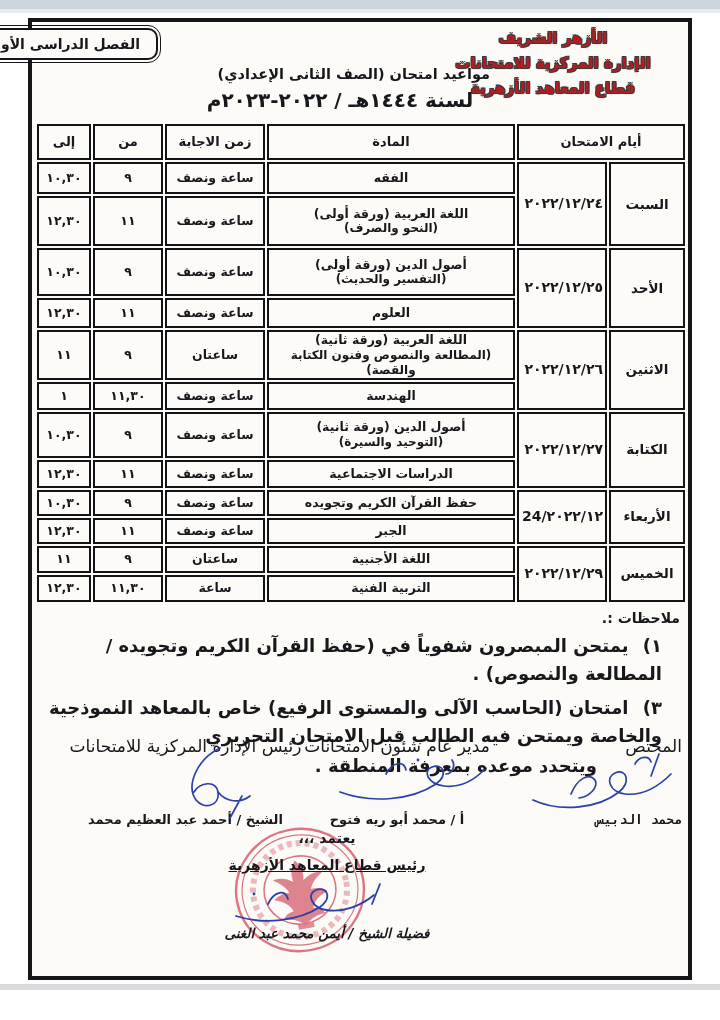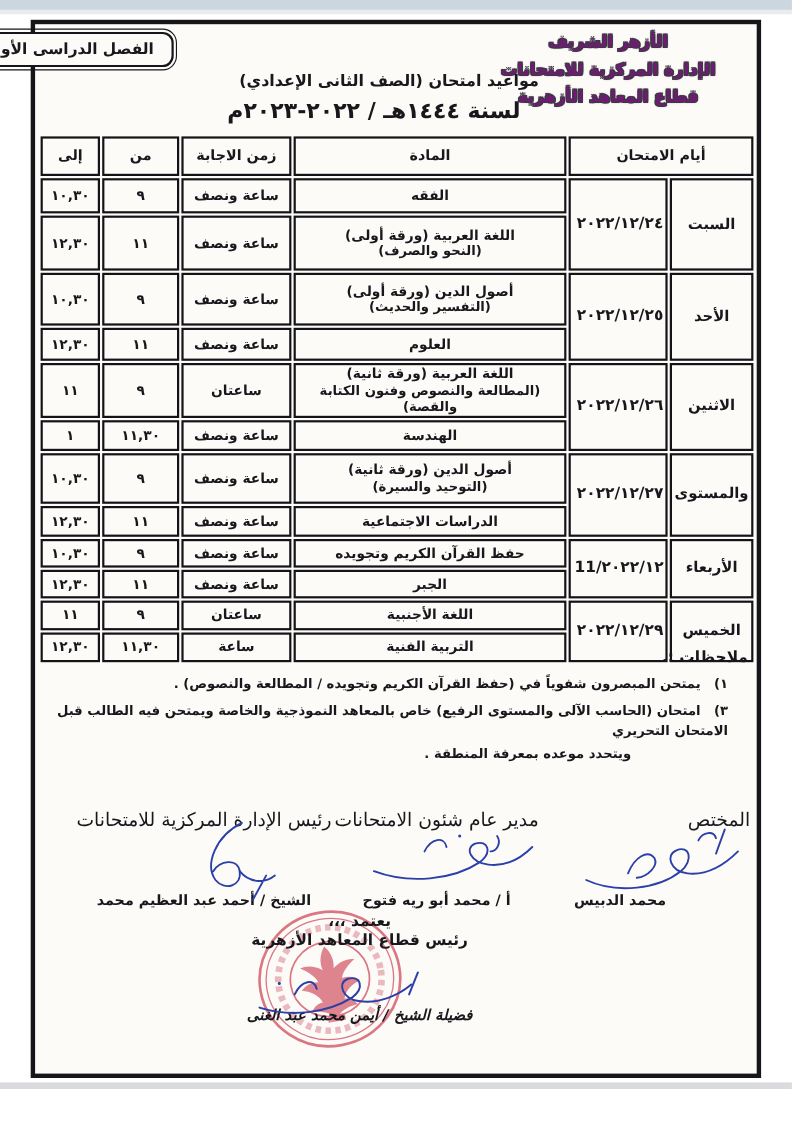--- a/index.html
+++ b/index.html
@@ -15,21 +15,21 @@
 
   .page-frame{
     position:absolute;left:28px;top:18px;width:656px;height:954px;
     border:4px solid #15151a;background:#fcfbf8;
   }
 
   
   .org-block{
     position:absolute;top:4px;right:10px;width:250px;text-align:center;
     font-weight:bold;line-height:1.65;font-size:15px;
-    color:#701a75;
+    color:#b91c1c;
     text-shadow:-1px -1px 0 #3a3a40,1px -1px 0 #3a3a40,-1px 1px 0 #3a3a40,1px 1px 0 #3a3a40,0 0 2px #3a3a40;
     letter-spacing:.5px;
   }
   .semester-badge{
     position:absolute;top:12px;right:530px;  
   }
   .semester-badge .badge-inner{
     border:2.5px solid #15151a;border-radius:10px;
     outline:1.5px solid #15151a;outline-offset:2.5px;
     padding:6px 16px;font-weight:bold;font-size:14px;background:#fcfbf8;white-space:nowrap;
@@ -52,37 +52,37 @@
     text-align:center;vertical-align:middle;
     font-weight:bold;font-size:12.5px;line-height:1.25;
     padding:0 2px;overflow:hidden;box-sizing:border-box;
   }
   .exam-table th{font-size:13px;}
   .exam-table .sub2{font-size:12px;}
   .exam-table .day-cell{font-size:13.5px;}
   .exam-table .date-cell{font-size:14px;padding-left:13px;}
 
   
-  .notes{position:absolute;top:568px;right:8px;left:8px;font-weight:bold;}
+  .notes{position:absolute;top:588px;right:8px;left:8px;font-weight:bold;}
   .notes .notes-heading{font-size:14px;margin-bottom:4px;}
-  .notes .note-item{font-size:12px;line-height:1.55;margin:6px 18px 0 0;}
+  .notes .note-item{font-size:18px;line-height:1.55;margin:6px 18px 0 0;}
   .notes .note-num{display:inline-block;margin-left:8px;}
-  .notes .note-cont{margin:2px 88px 0 0;}
+  .notes .note-cont{margin:2px 65px 0 0;}
 
   
   .sig-title{font-size:17px;font-weight:normal;}
   .sig-name{font-size:13px;font-weight:bold;margin-top:56px;}
   .sig-right{position:absolute;top:714px;right:6px;width:160px;text-align:right;}
-  .sig-right .sig-name{text-align:left;}
+  .sig-right .sig-name{text-align:right;font-family:Liberation Mono, monospace;}
   .sig-center{position:absolute;top:714px;right:186px;width:210px;text-align:center;}
   .sig-left{position:absolute;top:714px;left:36px;width:235px;text-align:center;}
 
   .approval{position:absolute;top:808px;left:130px;width:330px;text-align:center;font-weight:bold;z-index:2;}
   .approval .a1{font-size:14px;}
-  .approval .a2{font-size:14px;margin-top:1px;}
+  .approval .a2{font-size:14px;margin-top:11px;text-decoration:underline;}
   .approval .a-name{font-size:13.5px;margin-top:52px;font-style:italic;}
 
   svg.sig{position:absolute;pointer-events:none;z-index:3;}
   svg.stamp{position:absolute;left:186px;top:786px;width:164px;height:164px;z-index:1;opacity:.85;pointer-events:none;}
 </style>
 </head>
 <body>
 
 <div class="scan-strip"></div>
 <div class="scan-strip2"></div>
@@ -171,40 +171,40 @@
       <td>١١</td>
     </tr>
     <tr style="height:28px">
       <td>الهندسة</td>
       <td>ساعة ونصف</td>
       <td>١١,٣٠</td>
       <td>١</td>
     </tr>
 
     <tr style="height:46px">
-      <td rowspan="2" class="day-cell">والمستوى</td>
+      <td rowspan="2" class="day-cell">الكتابة</td>
       <td rowspan="2" class="date-cell">٢٠٢٢/١٢/٢٧</td>
       <td>
         <div>أصول الدين (ورقة ثانية)</div>
         <div class="sub2">(التوحيد والسيرة)</div>
       </td>
       <td>ساعة ونصف</td>
       <td>٩</td>
       <td>١٠,٣٠</td>
     </tr>
     <tr style="height:28px">
       <td>الدراسات الاجتماعية</td>
       <td>ساعة ونصف</td>
       <td>١١</td>
       <td>١٢,٣٠</td>
     </tr>
 
     <tr style="height:26px">
       <td rowspan="2" class="day-cell">الأربعاء</td>
-      <td rowspan="2" class="date-cell">٢٠٢٢/١٢/11</td>
+      <td rowspan="2" class="date-cell">٢٠٢٢/١٢/24</td>
       <td>حفظ القرآن الكريم وتجويده</td>
       <td>ساعة ونصف</td>
       <td>٩</td>
       <td>١٠,٣٠</td>
     </tr>
     <tr style="height:26px">
       <td>الجبر</td>
       <td>ساعة ونصف</td>
       <td>١١</td>
       <td>١٢,٣٠</td>

